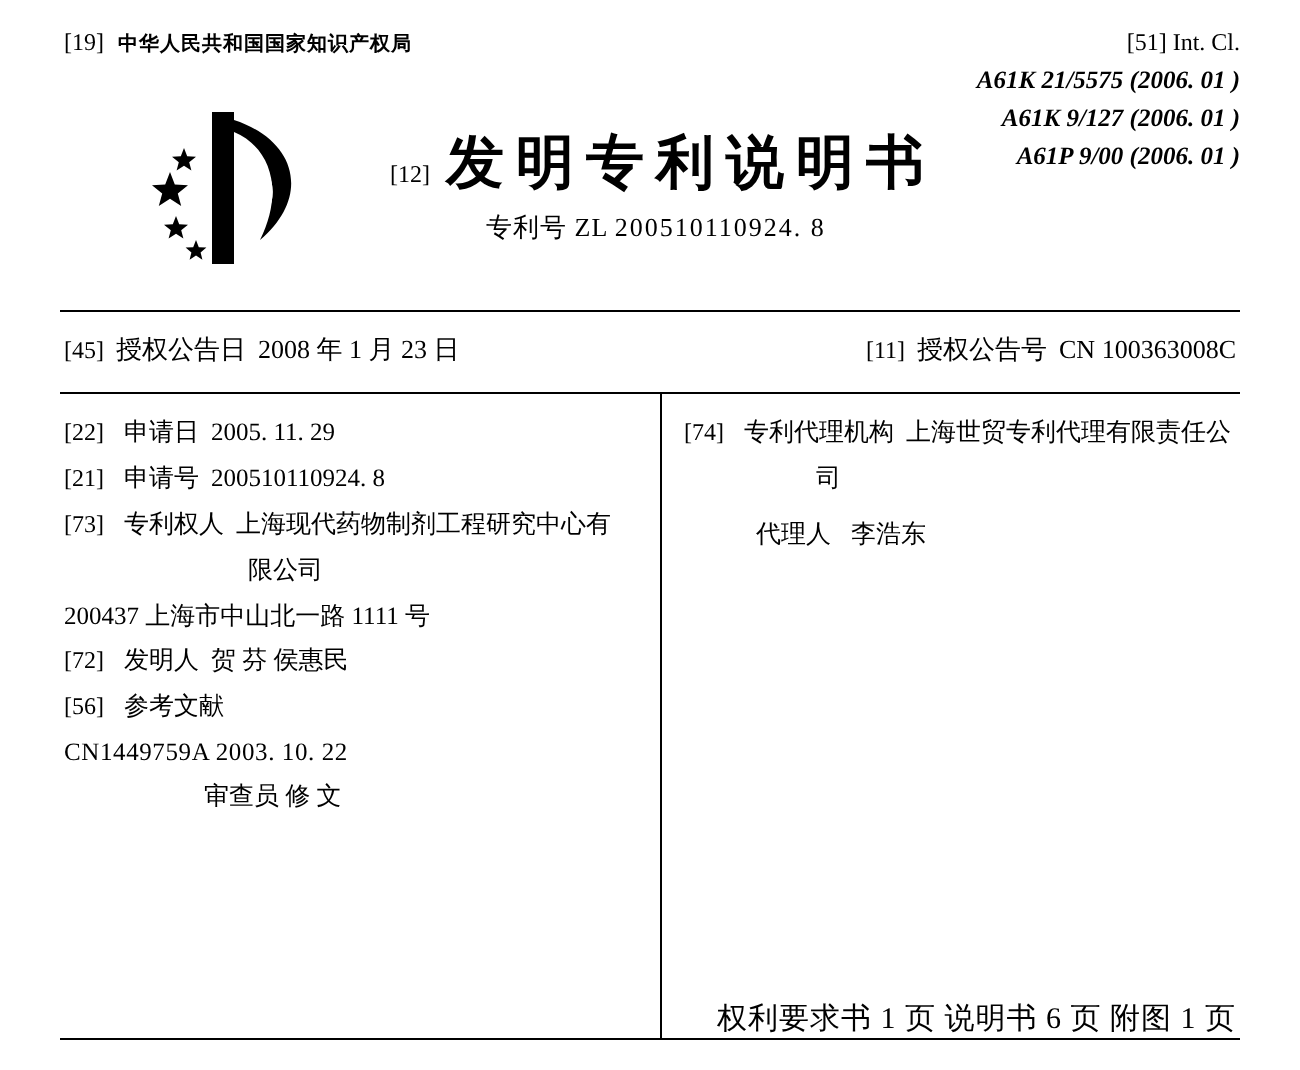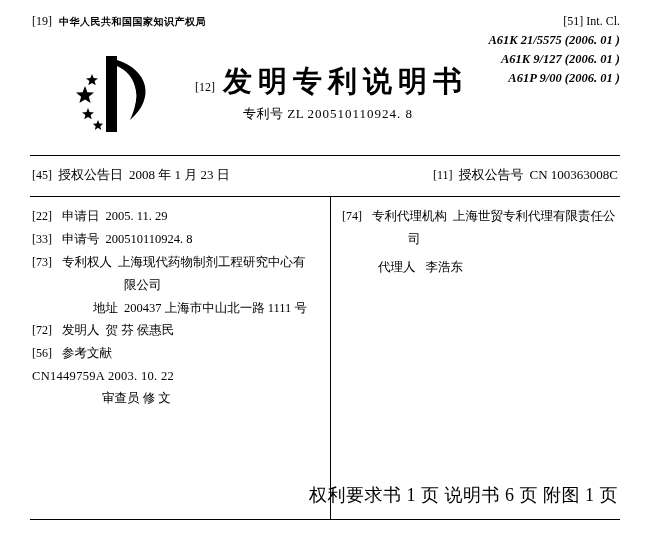--- a/index.html
+++ b/index.html
@@ -191,22 +191,22 @@
   }
 
   .rcol-indent {
     margin-left: 66px;
   }
 
   
   .footer {
     position: absolute;
     right: 32px;
-    bottom: 28px;
-    font-size: 18px;
+    bottom: 16px;
+    font-size: 15px;
     letter-spacing: 0.5px;
   }
 </style>
 </head>
 <body>
 
 <div class="page">
 
   <div class="hdr-left">
     <span class="tag">[19]</span>
@@ -268,37 +268,36 @@
 
   <div class="col col-left">
 
     <div class="fld">
       <span class="code">[22]</span>
       <span class="name">申请日</span>
       <span class="val">2005. 11. 29</span>
     </div>
 
     <div class="fld">
-      <span class="code">[33]</span>
+      <span class="code">[21]</span>
       <span class="name">申请号</span>
       <span class="val">200510110924. 8</span>
     </div>
 
     <div class="fld">
       <span class="code">[73]</span>
       <span class="name">专利权人</span>
       <span class="val">上海现代药物制剂工程研究中心有</span>
     </div>
     <div class="sub">
       <span class="name"></span>
       <span class="val">限公司</span>
     </div>
 
     <div class="sub">
-      <span class="name">地址</span>
       <span class="val">200437 上海市中山北一路 1111 号</span>
     </div>
 
     <div class="fld">
       <span class="code">[72]</span>
       <span class="name">发明人</span>
       <span class="val">贺 芬  侯惠民</span>
     </div>
 
     <div class="fld">

